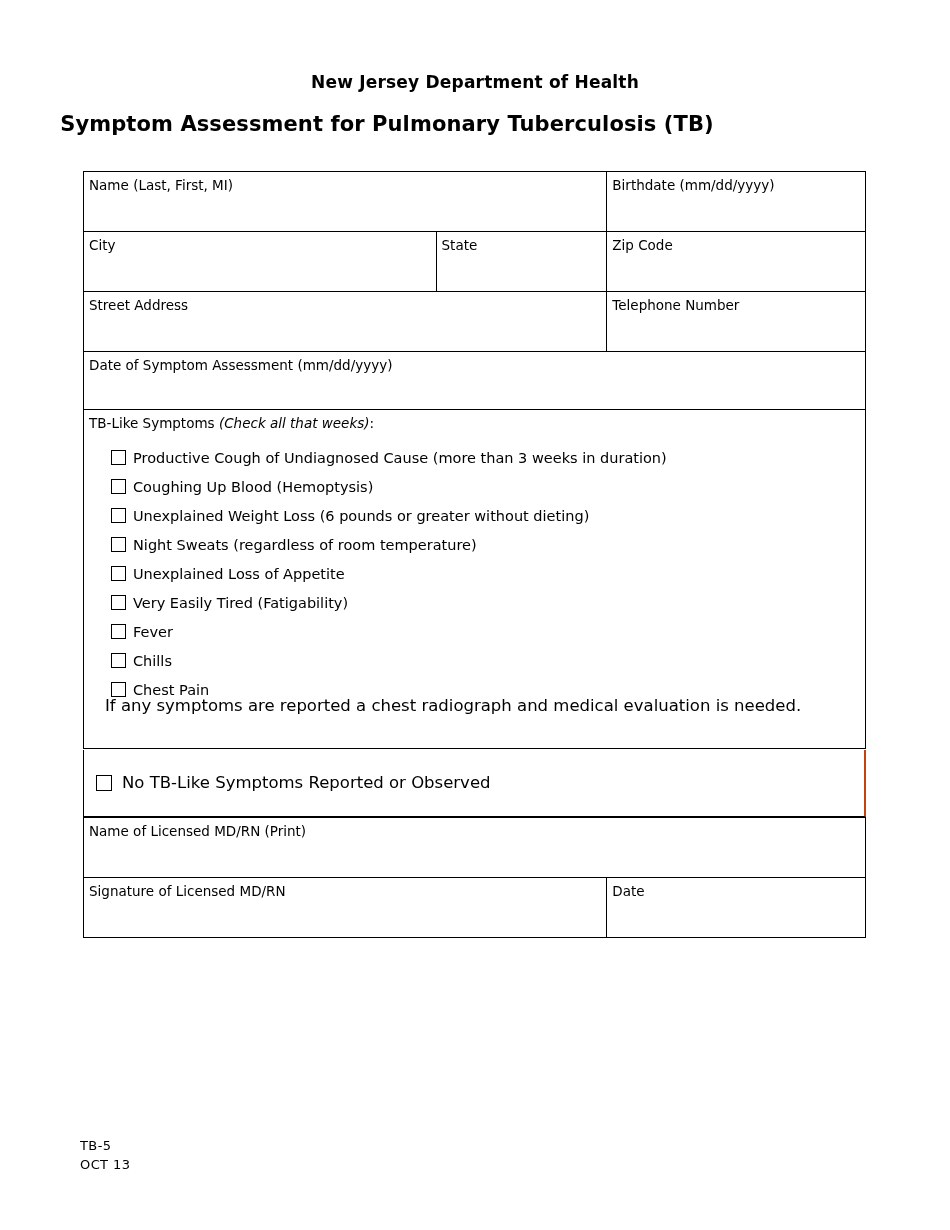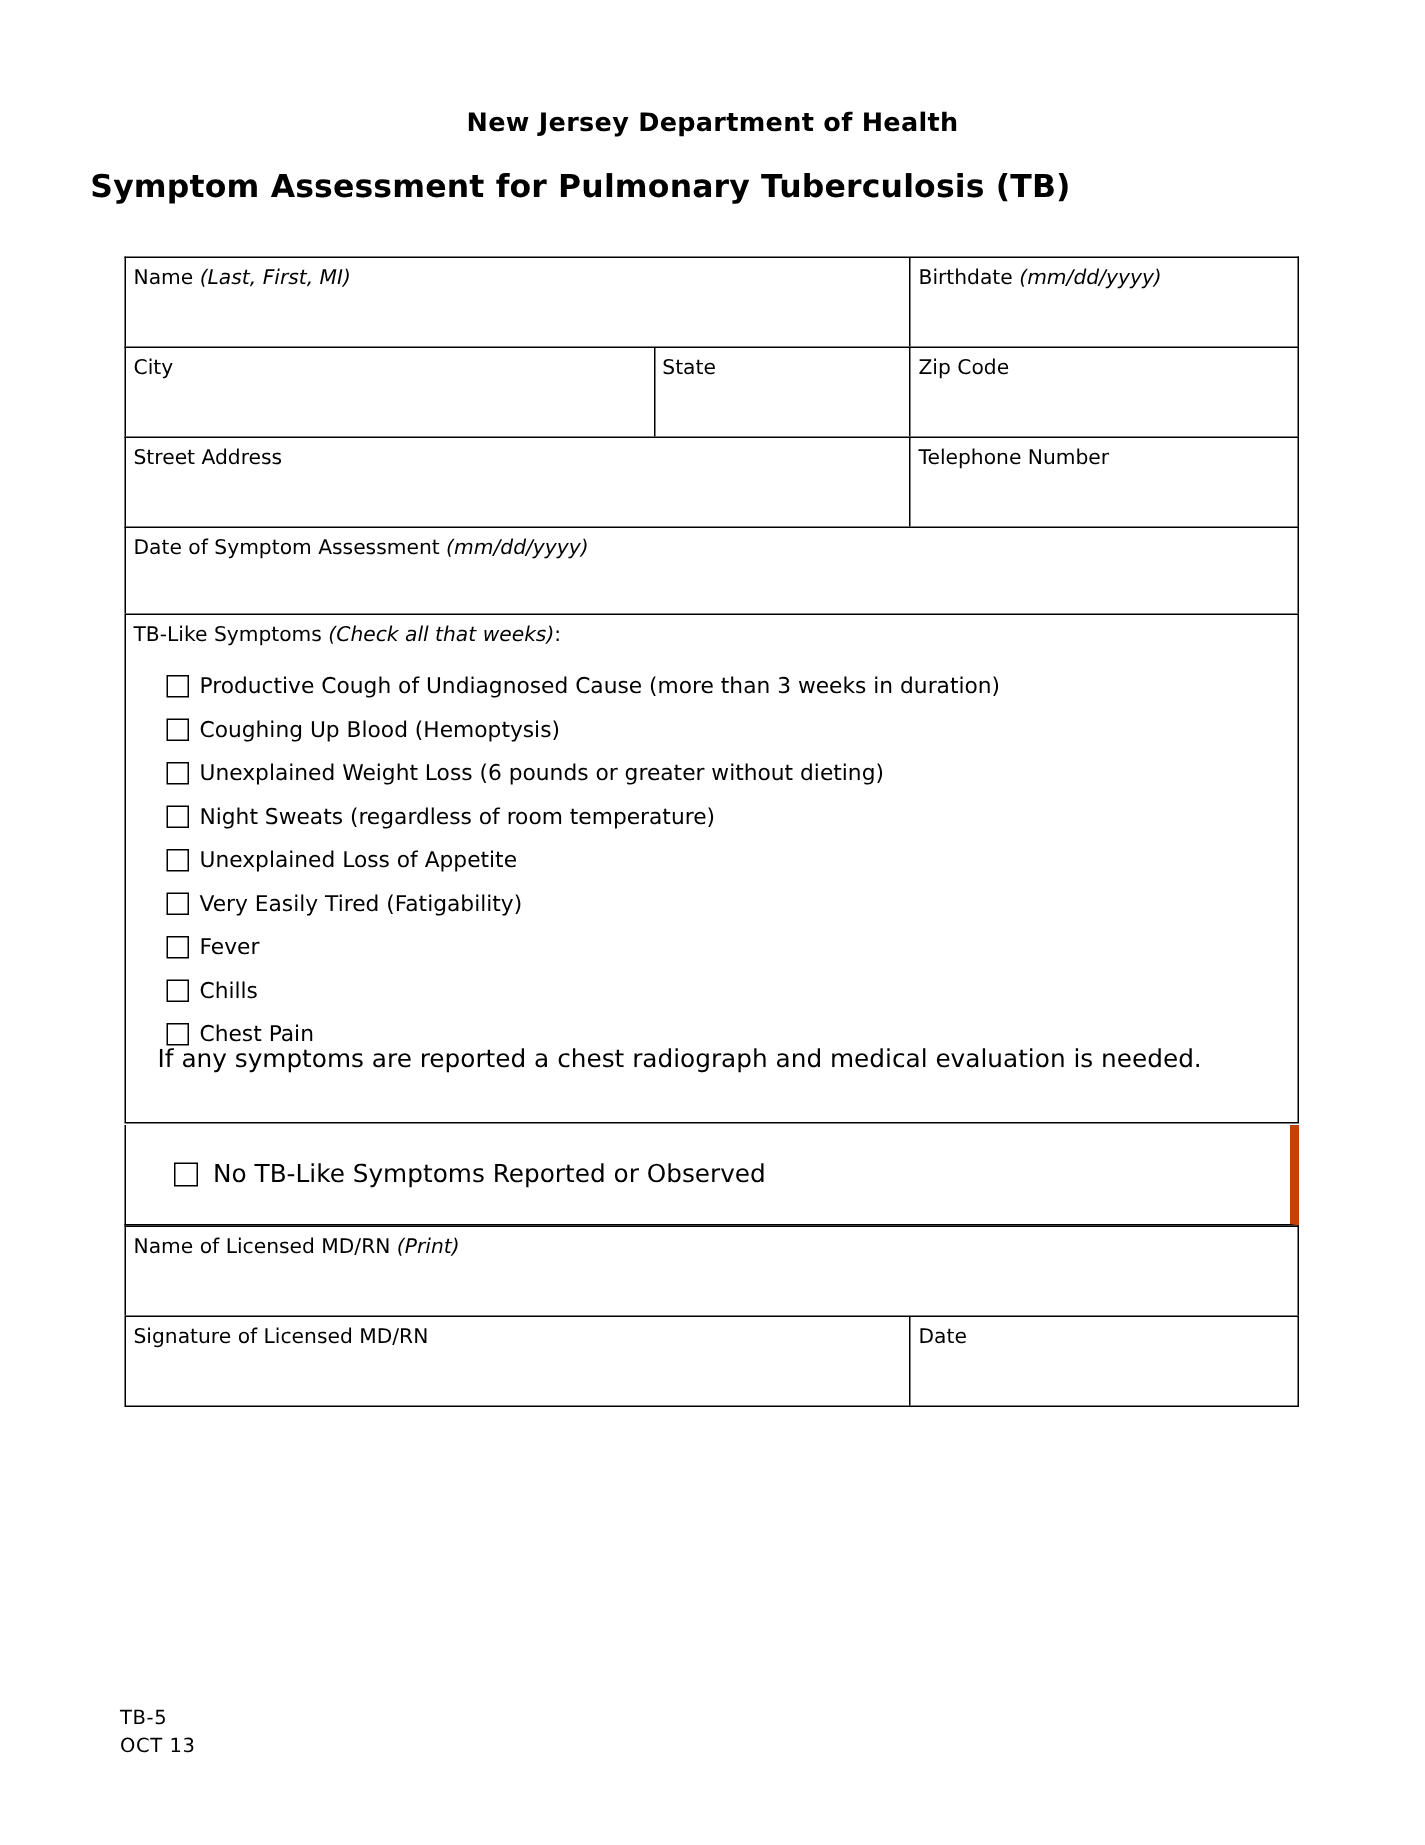--- a/index.html
+++ b/index.html
@@ -69,21 +69,20 @@
   }
   .cell + .cell {
     border-left: 1px solid #000;
   }
   .cell .label {
     font-size: 13.5px;
     line-height: 16px;
     white-space: nowrap;
   }
   .cell .label .ital {
-    font-style: italic;
   }
 
   .h-identity { height: 59px; }
   .h-address  { height: 59px; }
   .h-city     { height: 59px; }
   .h-date     { height: 57px; }
   .h-print    { height: 59px; }
   .h-sign     { height: 59px; }
 
   .w-name   { width: 523px; }
@@ -139,27 +138,27 @@
     position: absolute;
     left: 21px;
     bottom: 32px;
     font-size: 16.5px;
     line-height: 20px;
   }
 
   
   .nosym {
     border-left: 1px solid #000;
-    border-right: 6px solid #c2410c;
+    border-right: 2px solid #c2410c;
     border-bottom: 1px solid #000;
     box-sizing: border-box;
     height: 67px;
     display: flex;
     align-items: center;
-    padding-left: 32px;
+    padding-left: 12px;
   }
   .nosym .checkbox {
     width: 16px;
     height: 16px;
     margin-right: 10px;
   }
   .nosym .nosym-label {
     font-size: 16.5px;
     line-height: 20px;
   }

